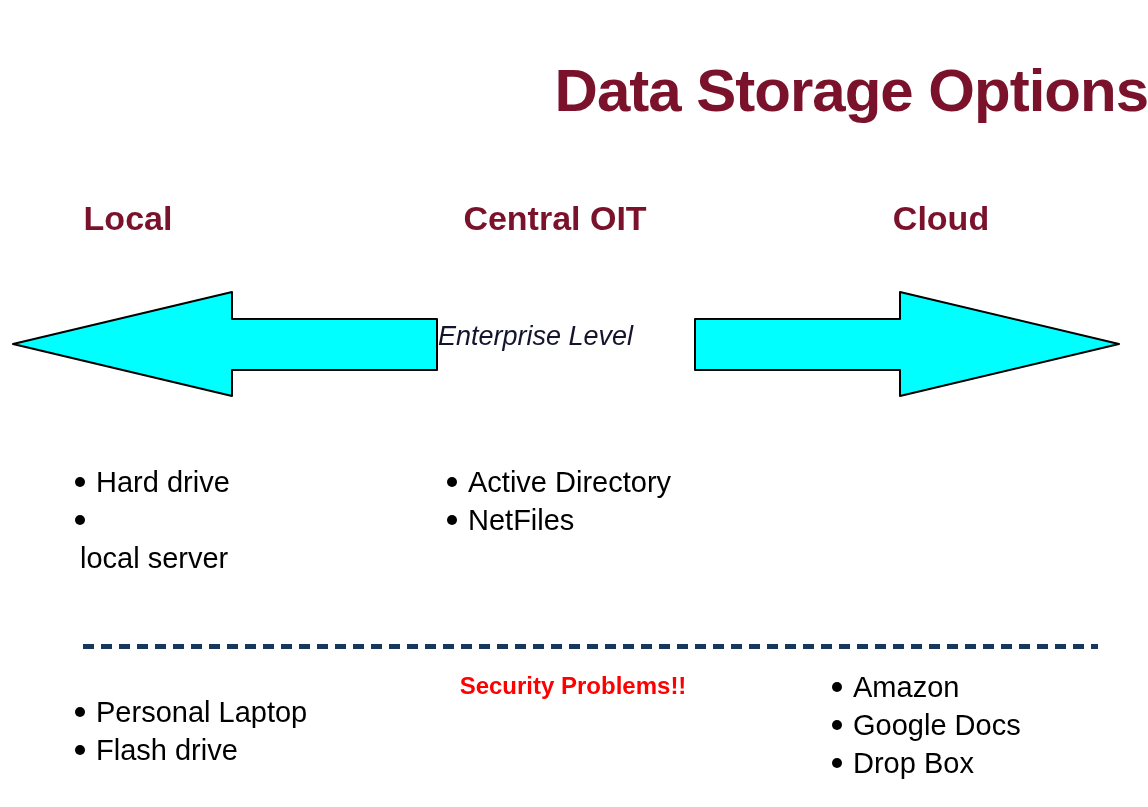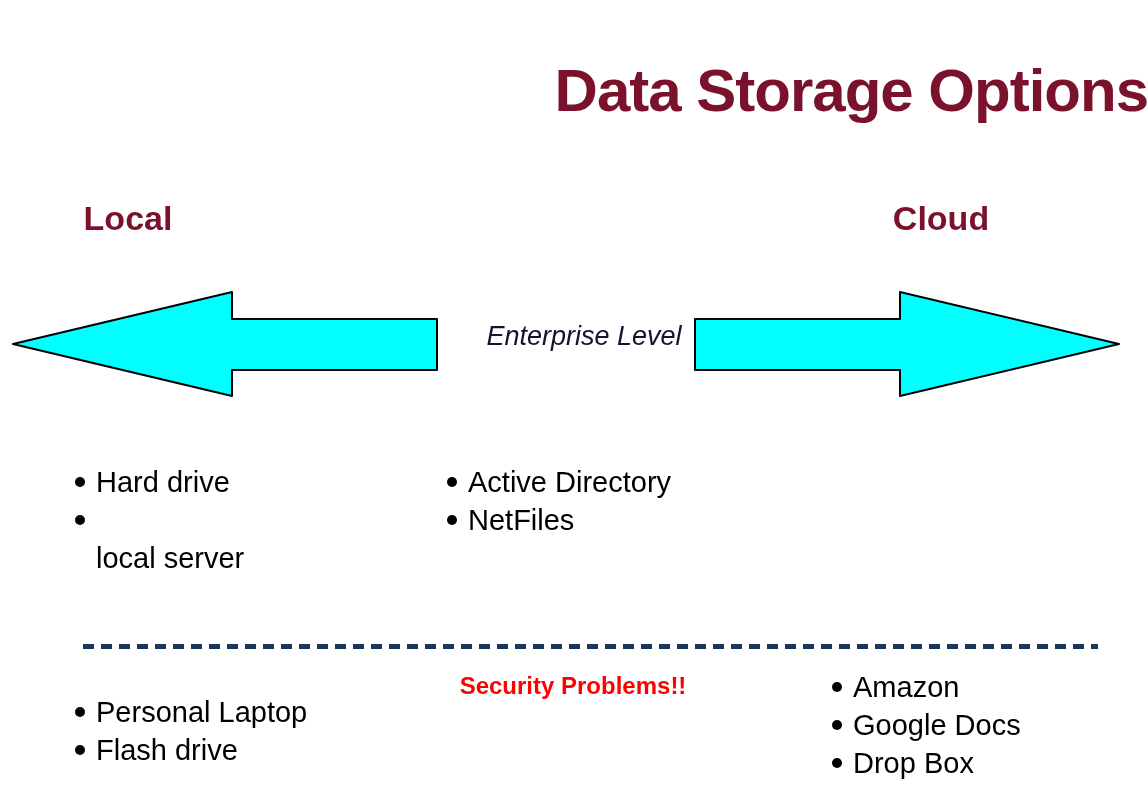--- a/index.html
+++ b/index.html
@@ -18,30 +18,30 @@
   }
   .hdr-local   { left:128px; }
   .hdr-central { left:555px; }
   .hdr-cloud   { left:941px; }
 
   .arrow-svg { position:absolute; top:290px; width:426px; height:108px; }
   .arrow-left  { left:12px; }
   .arrow-right { left:694px; }
 
   .enterprise-label {
-    position:absolute; left:438px; top:321px; width:292px; text-align:center;
+    position:absolute; left:438px; top:321px; width:292px; 
     font-style:italic; font-size:27px; color:#14142E; white-space:nowrap;
   }
 
   ul.blist { position:absolute; list-style:none; margin:0; padding:0;
     font-size:29px; color:#000000; }
   ul.blist li { display:flex; align-items:center; height:38px; white-space:nowrap; }
   .bullet { width:10px; height:10px; border-radius:50%; background:#000;
     margin-right:11px; flex:none; }
-  li.cont { margin-left:21px; }
+  li.cont { margin-left:5px; }
 
   .list-upper-local   { left:75px;  top:463px; }
   .list-upper-central { left:447px; top:463px; }
   .list-lower-local   { left:75px;  top:693px; }
   .list-lower-cloud   { left:832px; top:668px; }
 
   .divider {
     position:absolute; left:83px; top:644px; width:1015px; height:5px;
     background:repeating-linear-gradient(90deg,
       #17375E 0, #17375E 11px, transparent 11px, transparent 18px);
@@ -52,20 +52,21 @@
   }
 </style>
 </head>
 <body>
 
 <div class="slide">
 
   <div class="title">Data Storage Options</div>
 
   <div class="col-header hdr-local">Local</div>
+  <div class="col-header hdr-central">Central OIT</div>
   <div class="col-header hdr-cloud">Cloud</div>
 
   <svg class="arrow-svg arrow-left" viewBox="0 0 426 108">
     <polygon points="1,54 220,2 220,29 425,29 425,80 220,80 220,106" stroke="#000000" stroke-width="2" stroke-linejoin="round" fill="#00FFFF"></polygon>
   </svg>
 
   <svg class="arrow-svg arrow-right" viewBox="0 0 426 108">
     <polygon points="1,29 206,29 206,2 425,54 206,106 206,80 1,80" stroke="#000000" stroke-width="2" stroke-linejoin="round" fill="#00FFFF"></polygon>
   </svg>
 

